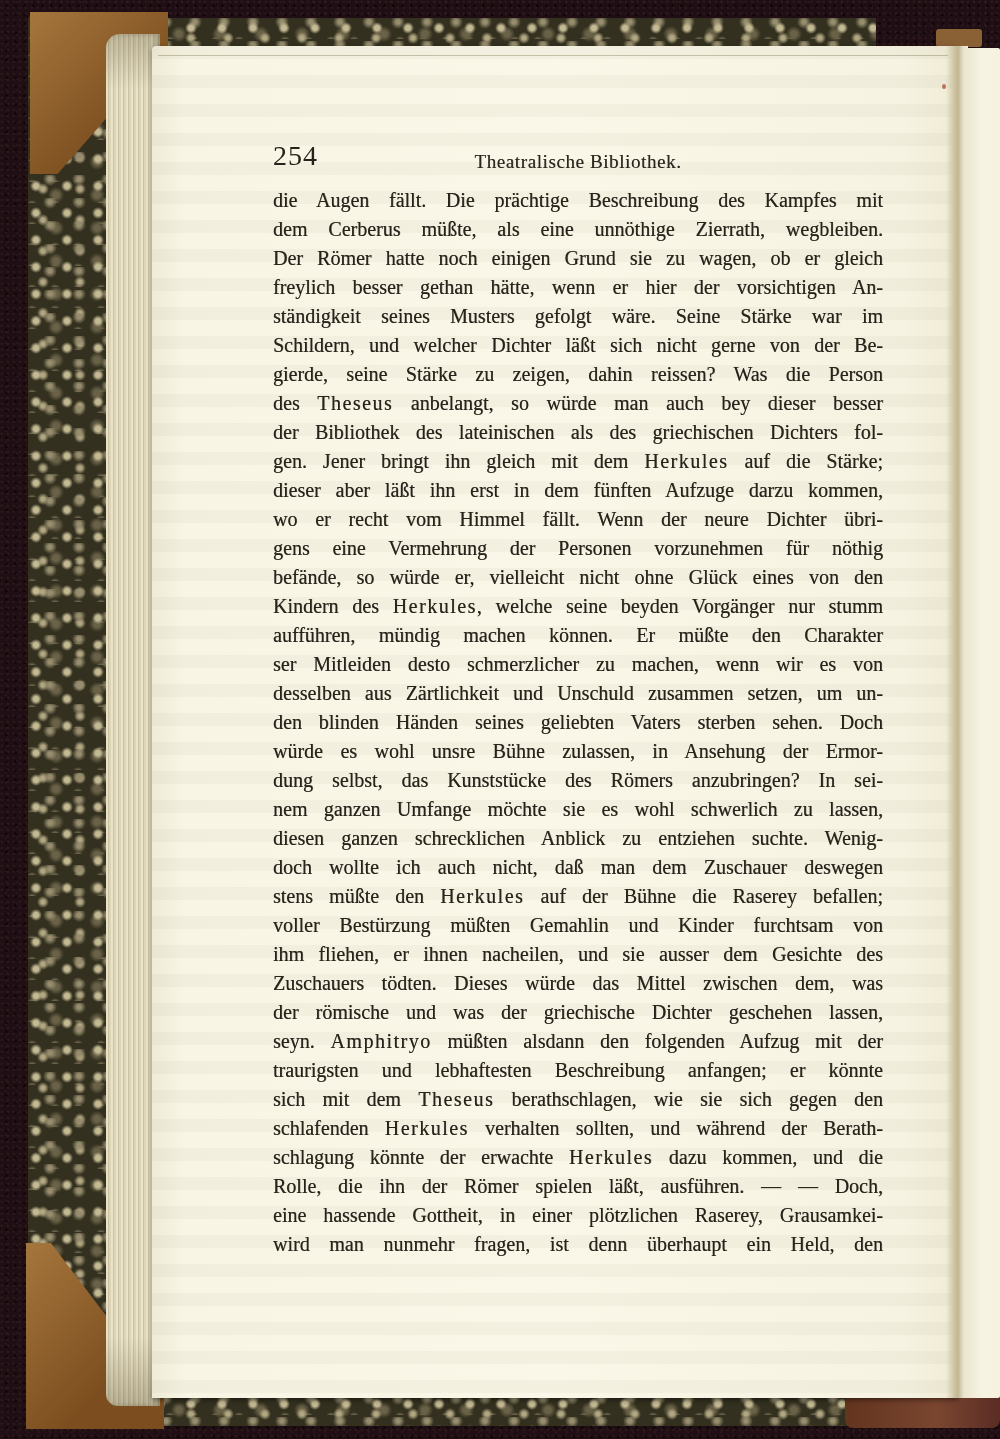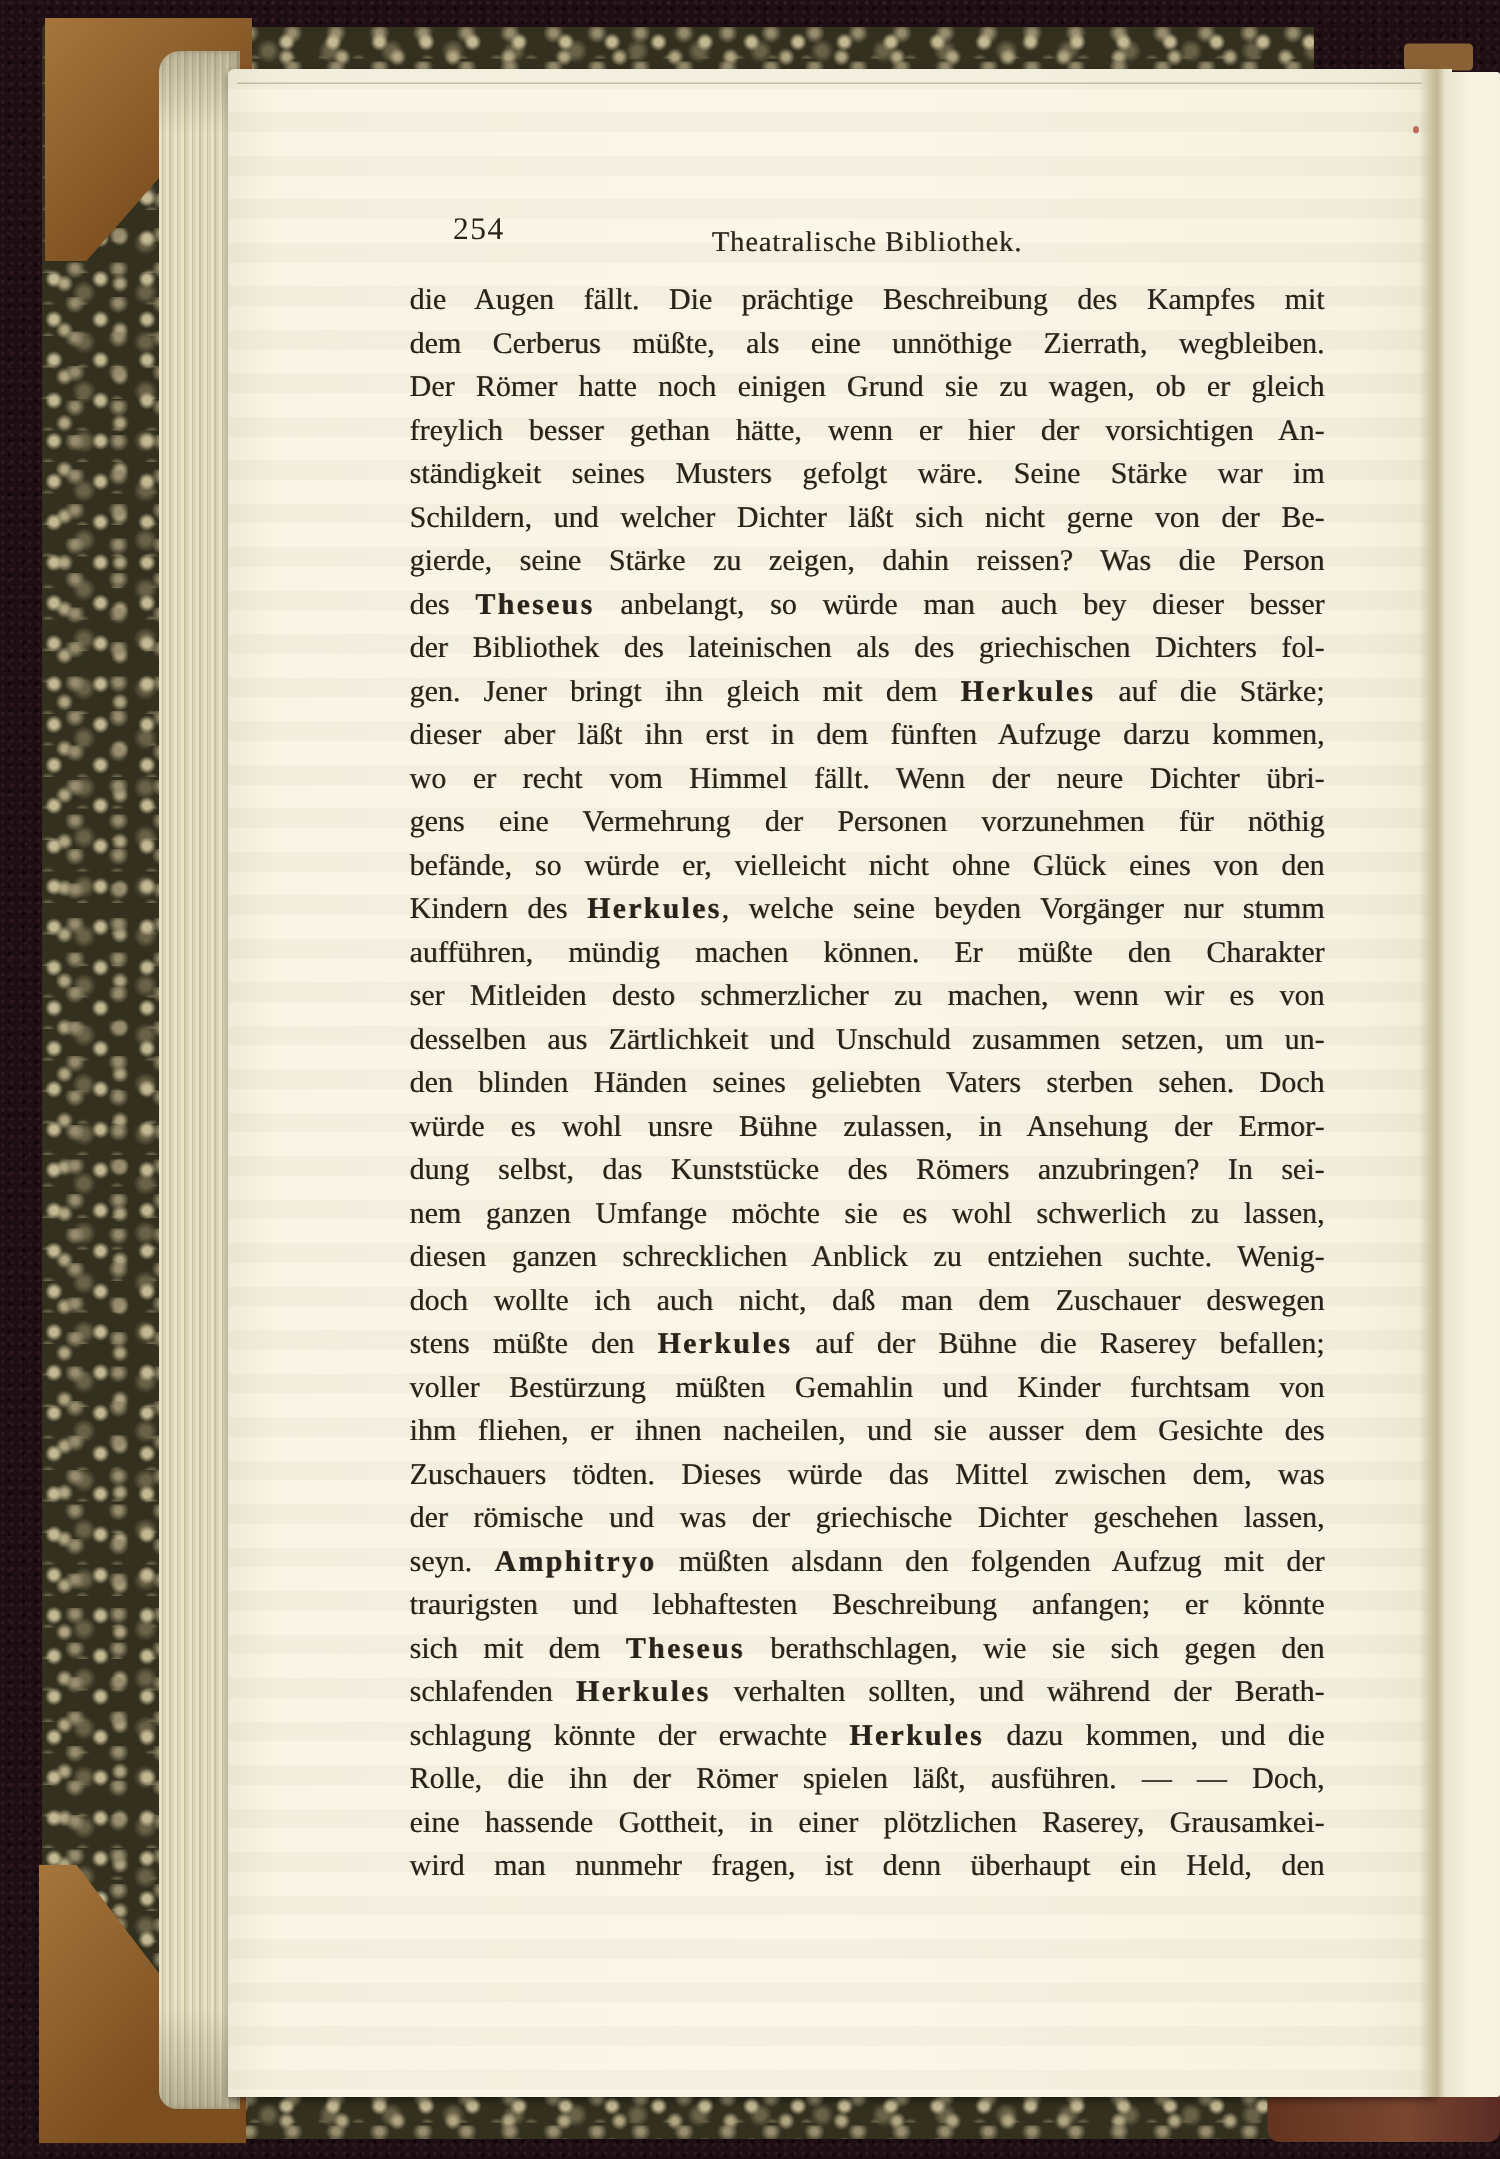--- a/index.html
+++ b/index.html
@@ -60,34 +60,34 @@
   .page::before{ 
     content:"";position:absolute;inset:0;pointer-events:none;
     background:repeating-linear-gradient(180deg, rgba(122,115,88,.05) 0 13px, rgba(122,115,88,0) 13px 29px);
   }
   .top-edge-line{position:absolute;left:6px;right:10px;top:9px;height:1px;
     background:rgba(140,130,100,.45);}
   .speck{position:absolute;left:790px;top:38px;width:4px;height:5px;border-radius:50%;
     background:#b2523f;opacity:.8;}
   
   .header{position:absolute;left:121px;top:94px;width:610px;height:28px;}
-  .pagenum{position:absolute;left:0;top:0;font-size:21px;letter-spacing:1px;margin-left:29px;}
+  .pagenum{position:absolute;left:0;top:0;font-size:28px;letter-spacing:1px;}
   .title{position:absolute;left:0;right:0;top:11px;text-align:center;font-size:19px;
     letter-spacing:.6px;color:#2c261e;
     text-shadow:.35px 0 0 rgba(44,38,30,.5);}
   
   .body{position:absolute;left:121px;top:140px;width:610px;}
   .line{
     height:29px;line-height:29px;font-size:20px;
     text-align:justify;text-align-last:justify;text-justify:inter-word;
     white-space:nowrap;overflow:visible;
     text-shadow:.4px 0 0 rgba(40,33,25,.55);
   }
   .line span{white-space:normal;}
-  .emph{font-weight:bold;letter-spacing:1.5px;}
+  .emph{font-weight:normal;letter-spacing:1.5px;}
   
   .gutter{position:absolute;left:946px;top:46px;width:22px;height:1352px;
     background:linear-gradient(90deg, rgba(205,194,160,0), #cdc2a0 40%, #c2b694 55%, #e6e1ca 78%, #f1eedb);}
   .facing{position:absolute;left:966px;top:48px;width:34px;height:1350px;border-radius:2px;
     background:linear-gradient(90deg,#ebe6cf,#f7f4e3 45%,#f5f2e0);}
 </style>
 </head>
 <body>
 
 <div class="scan">

